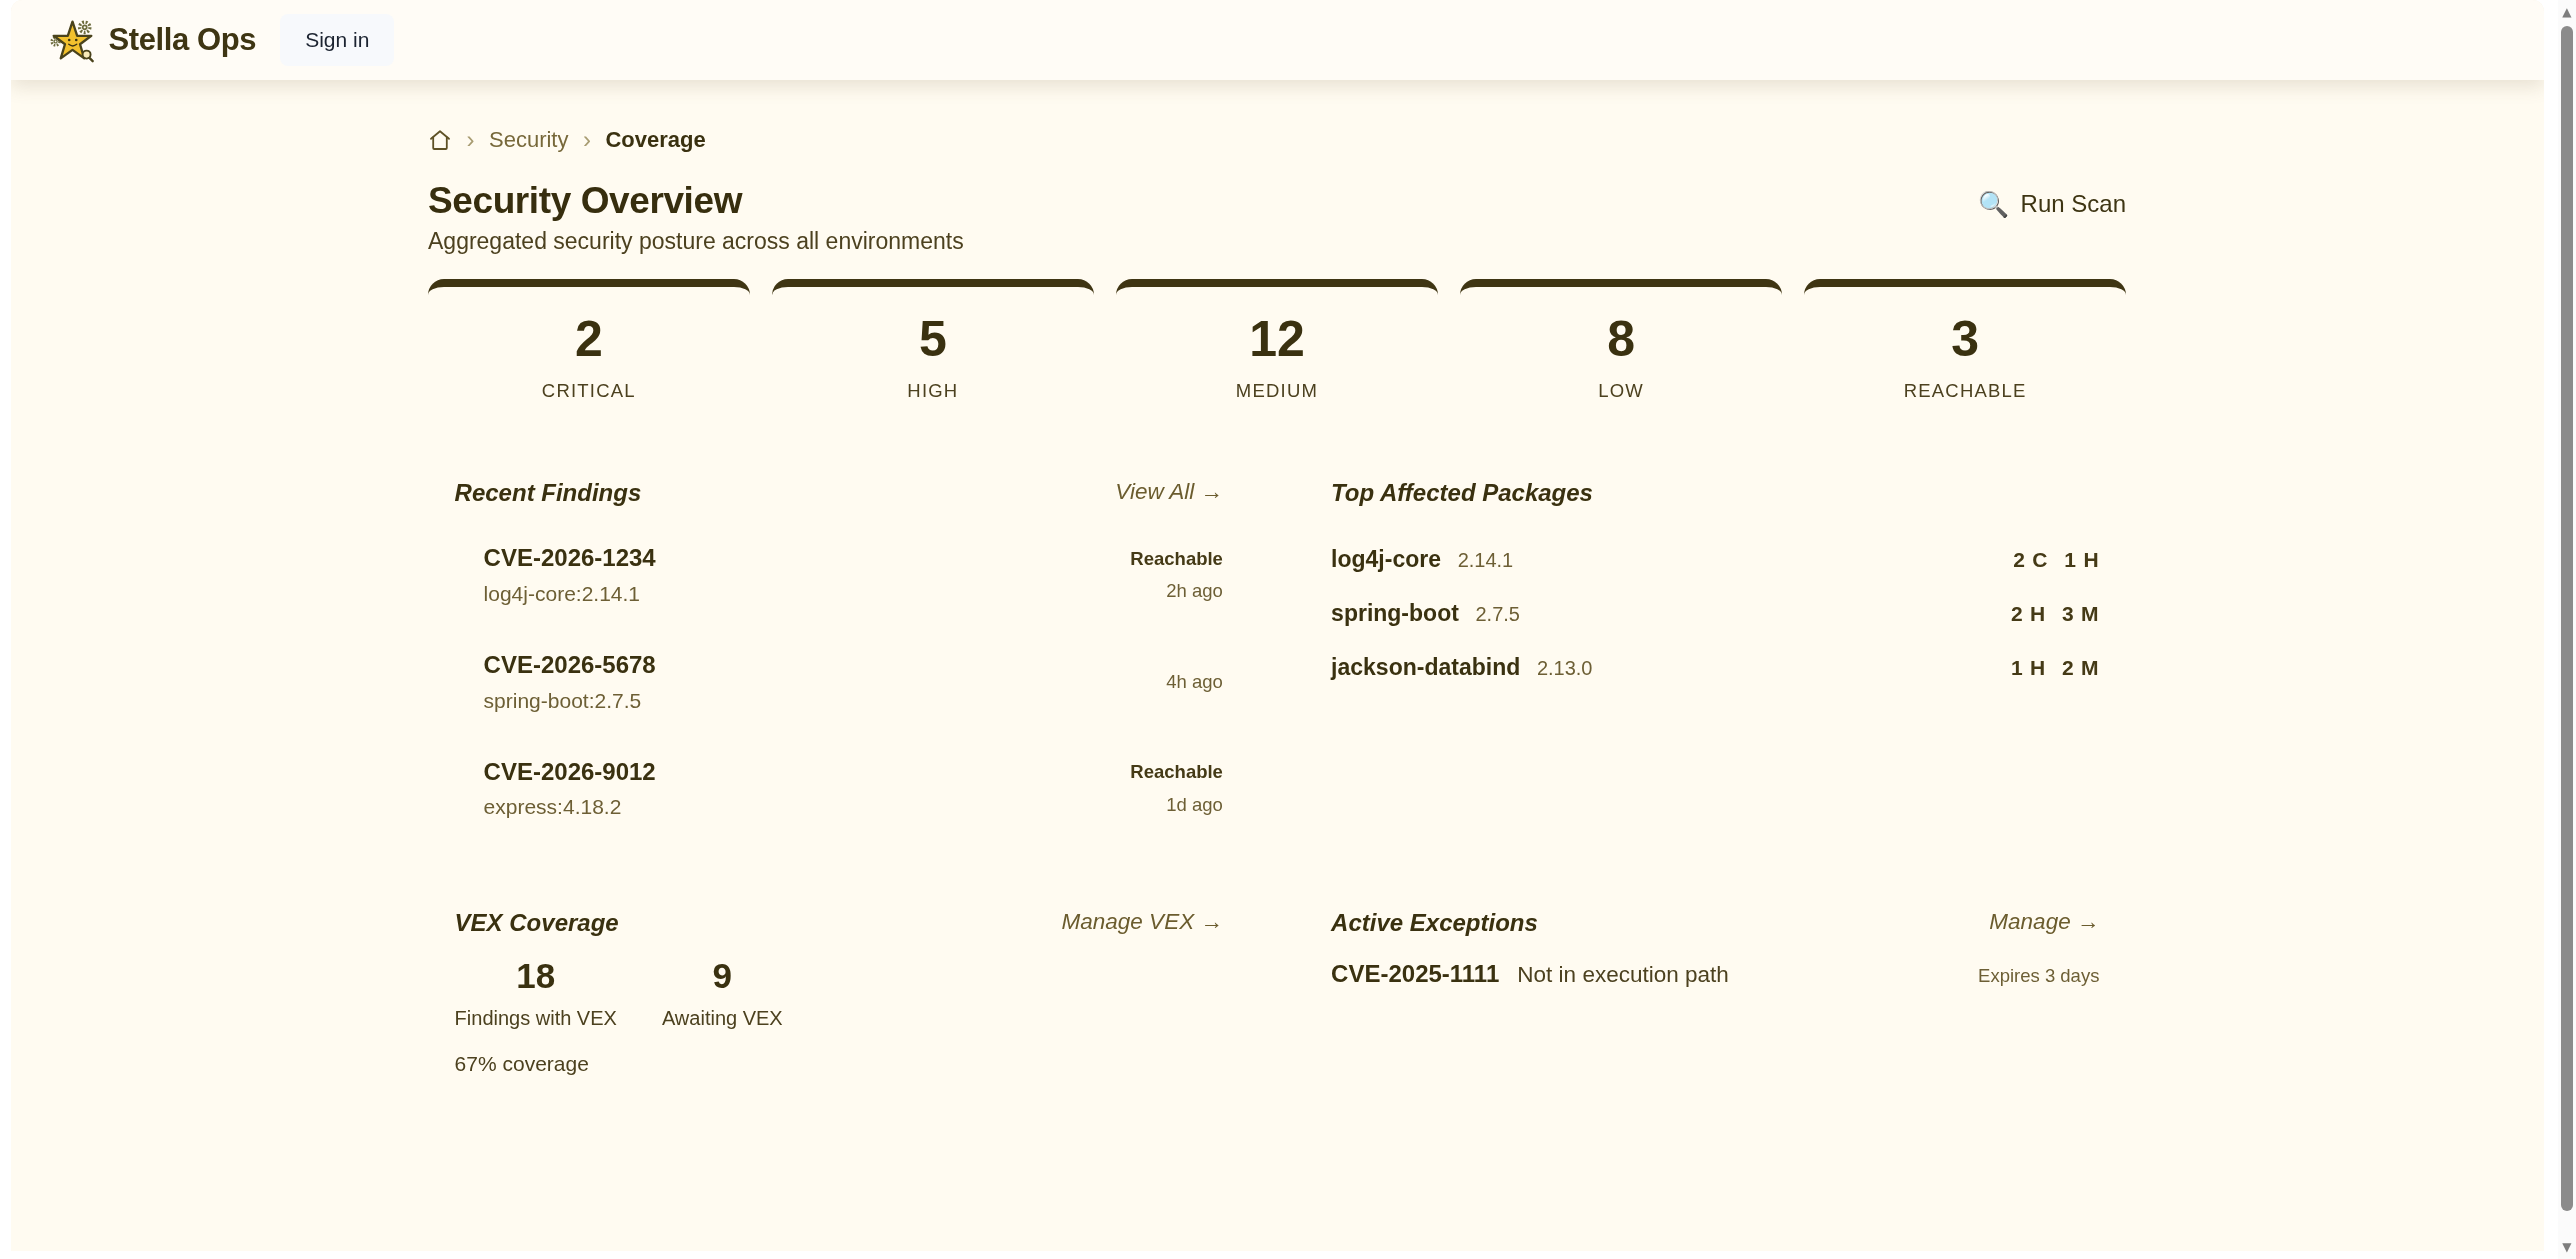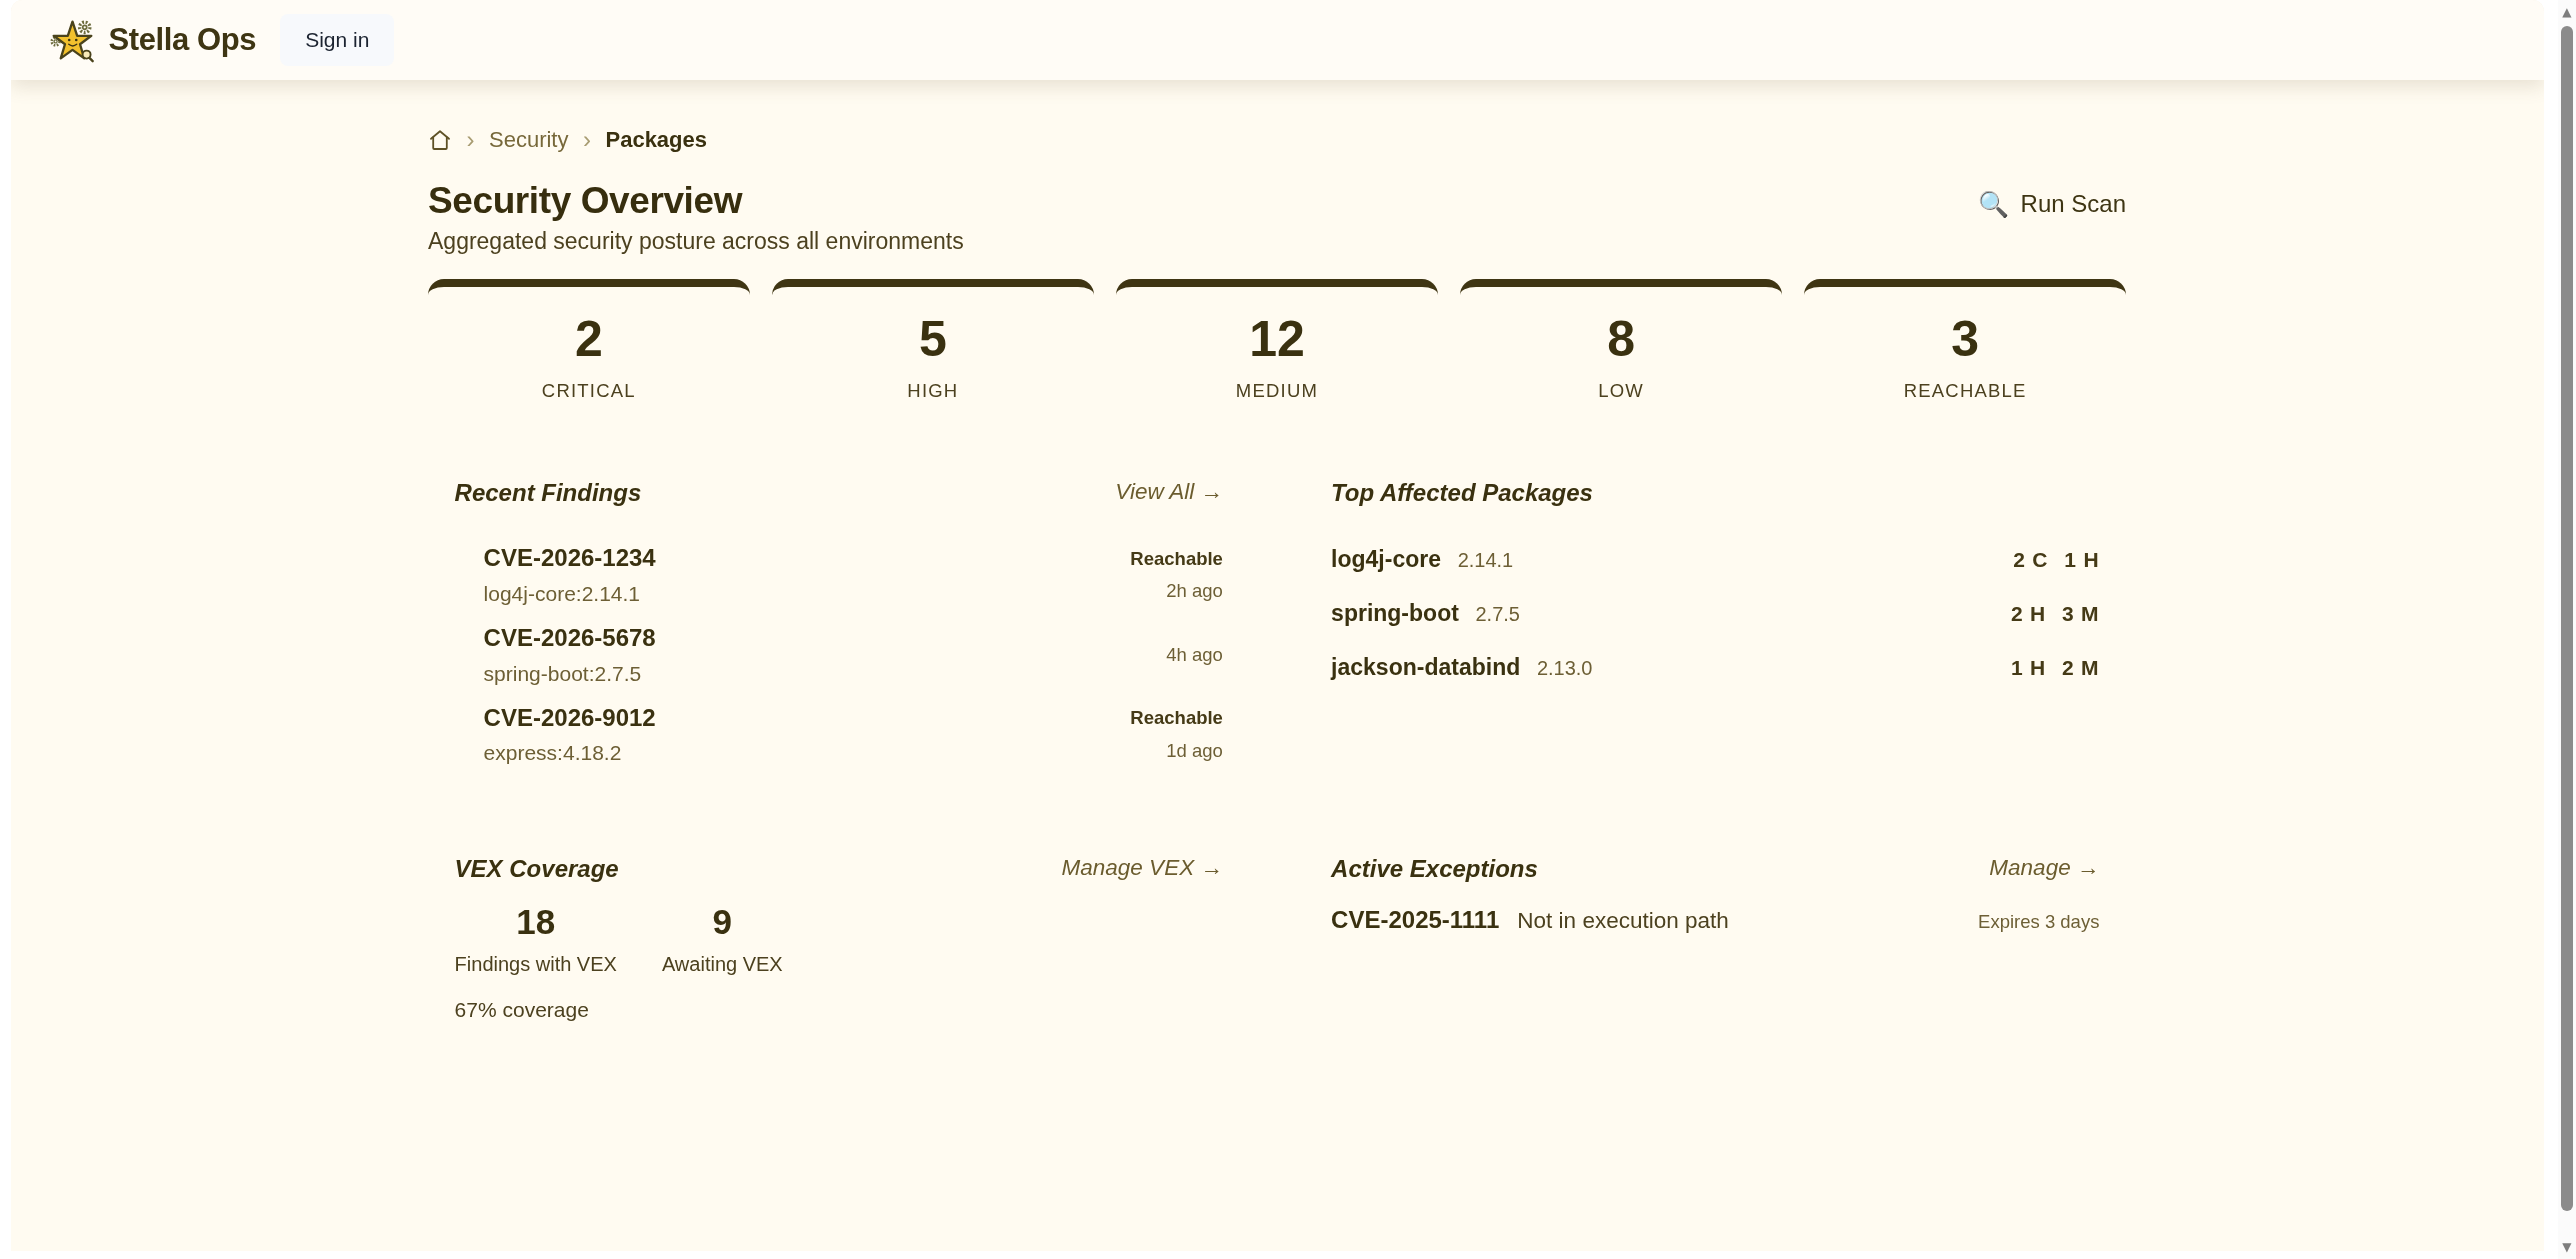--- a/index.html
+++ b/index.html
@@ -84,21 +84,21 @@
   .grid{
     display:grid;grid-template-columns:1fr 1fr;
     column-gap:55px;row-gap:90px;
     margin-top:68px;
   }
   .panel{padding:0 26.6px;}
   .panel-head{display:flex;justify-content:space-between;align-items:flex-start;font-style:italic;}
   .panel-head h2{font-size:24px;font-weight:700;color:var(--ink);}
   .link{font-size:22.5px;color:var(--link);text-decoration:none;cursor:pointer;white-space:nowrap;}
   
-  .findings{margin-top:37px;display:flex;flex-direction:column;gap:18px;padding-left:29px;}
+  .findings{margin-top:37px;display:flex;flex-direction:column;gap:45px;padding-left:29px;}
   .finding{display:flex;justify-content:space-between;cursor:pointer;}
   .f-cve{font-size:24px;font-weight:700;color:var(--ink);}
   .f-pkg{margin-top:9.7px;font-size:21px;color:var(--muted);}
   .f-right{display:flex;flex-direction:column;justify-content:center;align-items:flex-end;gap:10.5px;}
   .f-badge{font-size:18.5px;font-weight:700;color:#453A16;}
   .f-time{font-size:18.5px;color:var(--muted);}
   
   .packages{margin-top:39px;display:flex;flex-direction:column;gap:27px;}
   .pkg-row{display:flex;justify-content:space-between;align-items:baseline;cursor:pointer;}
   .pkg-name{font-size:23px;font-weight:700;color:var(--ink);}
@@ -172,21 +172,21 @@
     <nav class="breadcrumb">
       <span class="home-ic">
         <svg width="24" height="24" viewBox="0 0 24 24" fill="none" stroke="#5E5126" stroke-width="1.8" stroke-linecap="round" stroke-linejoin="round">
           <path d="M3 10.8 12 3.2l9 7.6"></path>
           <path d="M5.2 9.3V20a1 1 0 0 0 1 1h11.6a1 1 0 0 0 1-1V9.3"></path>
         </svg>
       </span>
       <span class="sep">›</span>
       <a class="crumb-link">Security</a>
       <span class="sep">›</span>
-      <span class="crumb-current">Packages</span>
+      <span class="crumb-current">Coverage</span>
     </nav>
 
     <div class="title-row">
       <div>
         <h1>Security Overview</h1>
         <p class="subtitle">Aggregated security posture across all environments</p>
       </div>
       <button class="run-scan">
         <span class="emoji">🔍</span>
         <span>Run Scan</span>

